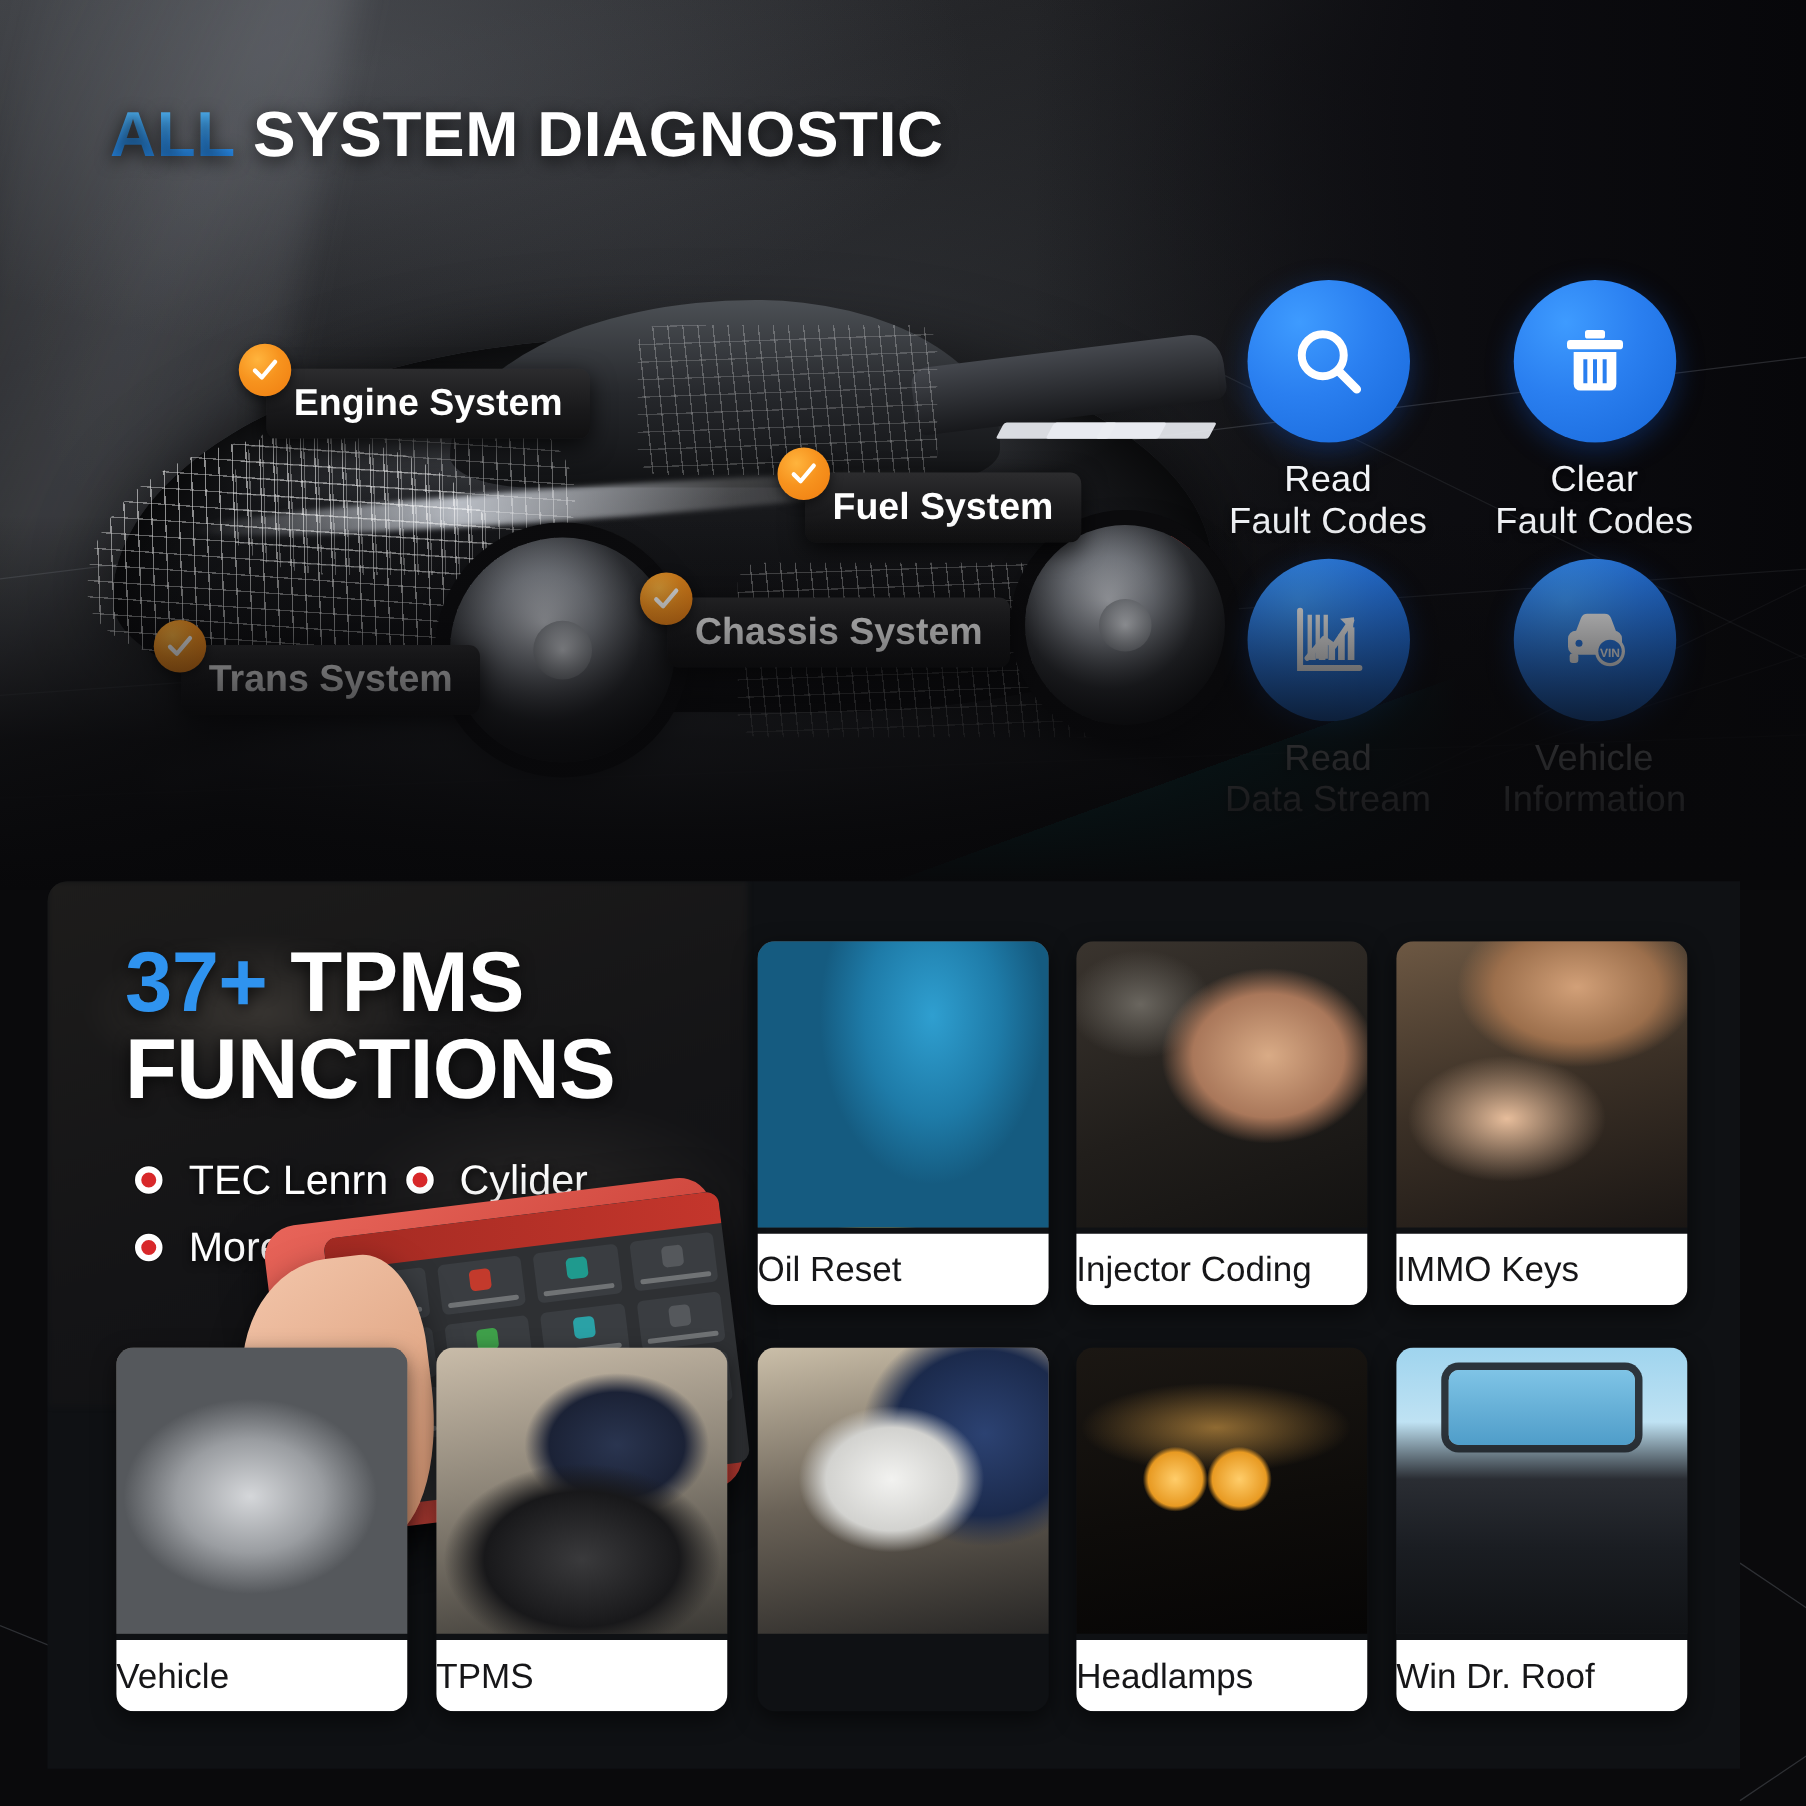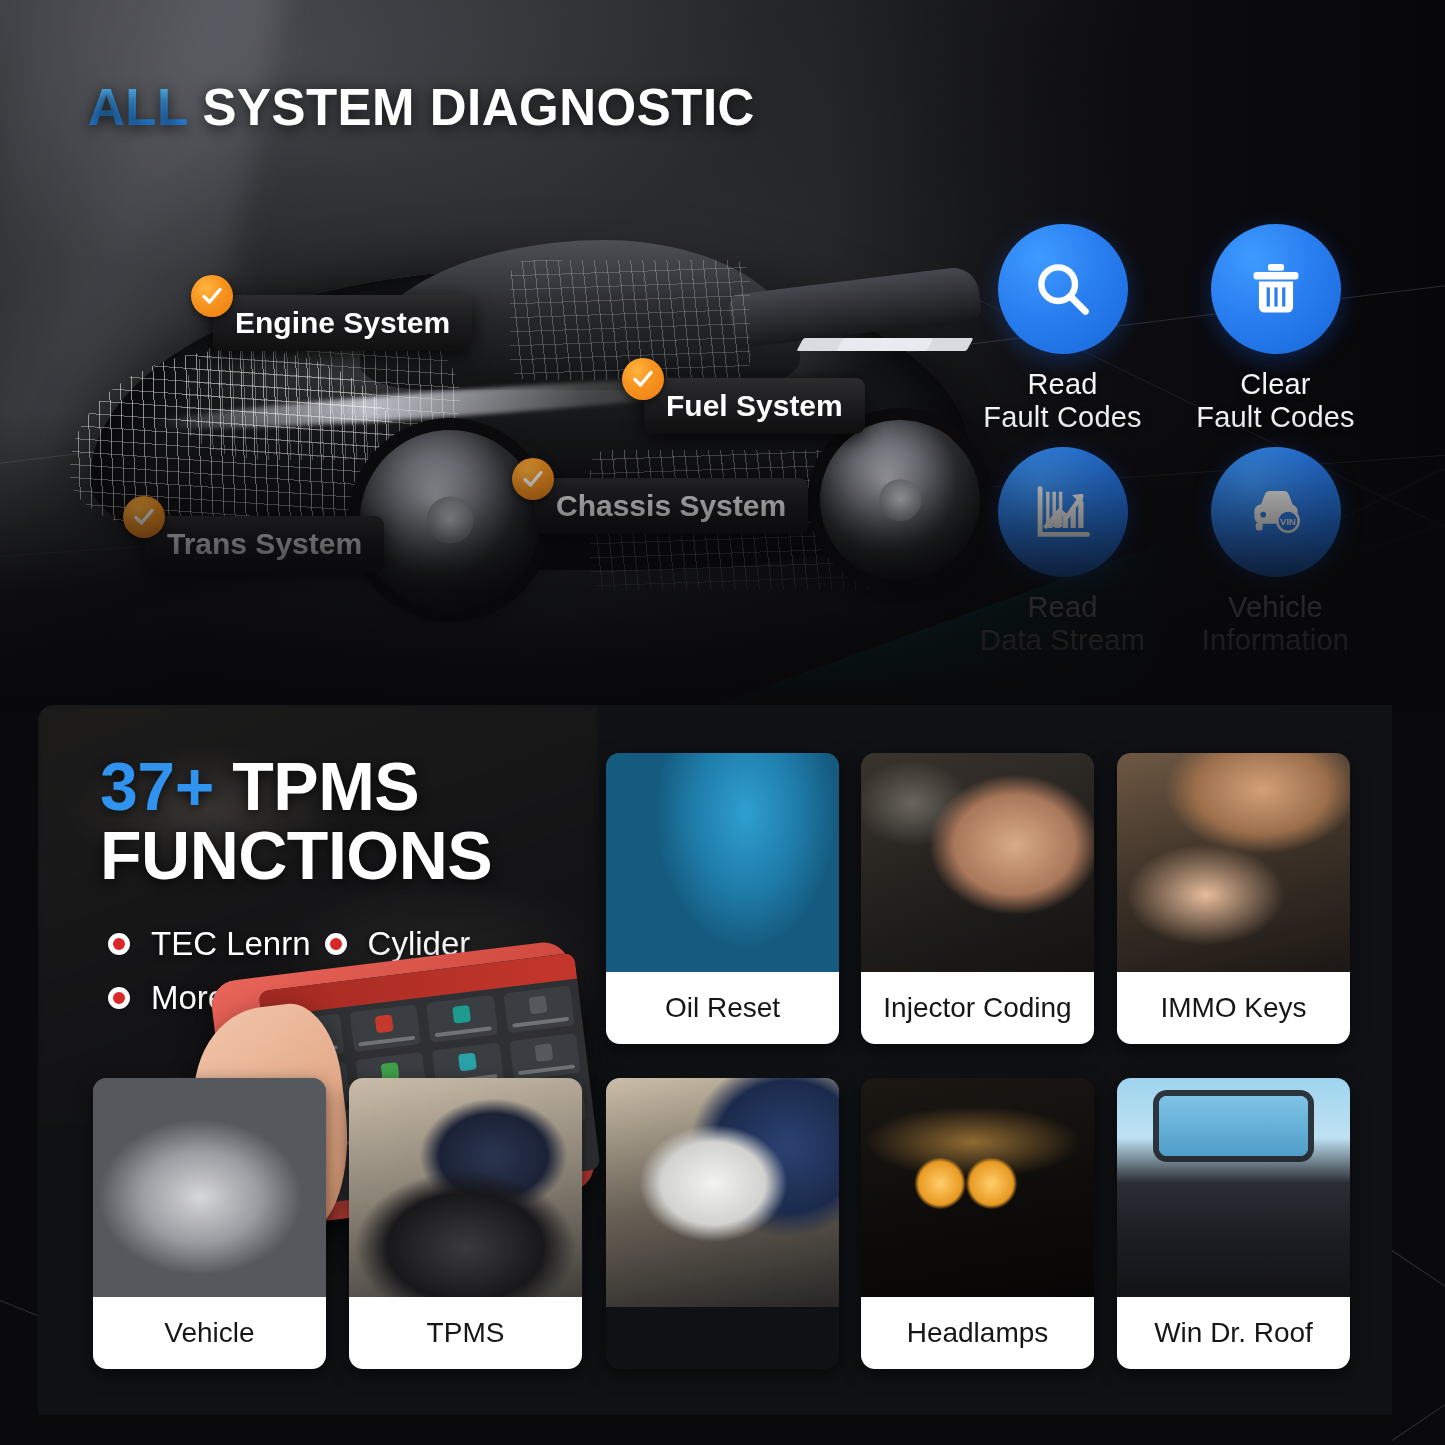--- a/index.html
+++ b/index.html
@@ -212,22 +212,22 @@
     background:linear-gradient(150deg,#f3c6ab 0%,#e2a988 55%,#c98a68 100%);
     border-radius:52% 30% 38% 46% / 42% 34% 52% 58%;
     box-shadow:0 10px 26px rgba(0,0,0,0.5);
   }
 
   
   .card{ position:absolute; border-radius:14px; overflow:hidden;
          box-shadow:0 6px 18px rgba(0,0,0,0.55); }
   .card .photo{ position:absolute; left:0; top:0; width:100%; bottom:62px; }
   .card .cap{
-    position:absolute; left:0; right:0; bottom:0; height:72px;
-    background:#ffffff; display:flex; align-items:center; justify-content:center;
+    position:absolute; left:0; right:0; bottom:0; height:57px;
+    background:#ffffff; display:flex; align-items:center; 
   }
   .card .cap span{ color:#161618; font-size:28px; font-weight:500; white-space:nowrap; }
 
   .ph-oil{ background:
       radial-gradient(ellipse 120px 180px at 60% 26%, #2f9fd0 0%, #1e7ba8 45%, #155b80 75%),
       radial-gradient(ellipse 50px 130px at 41% 72%, #f5c033 0%, #d99a15 55%, rgba(0,0,0,0) 80%),
       linear-gradient(170deg,#5b5c5d 0%,#3d3e40 40%,#262728 100%); }
   .ph-inj{ background:
       radial-gradient(ellipse 110px 90px at 66% 40%, #d9ab86 0%, #a9775a 55%, rgba(0,0,0,0) 78%),
       radial-gradient(ellipse 80px 60px at 22% 22%, #6a665f, rgba(0,0,0,0) 72%),

